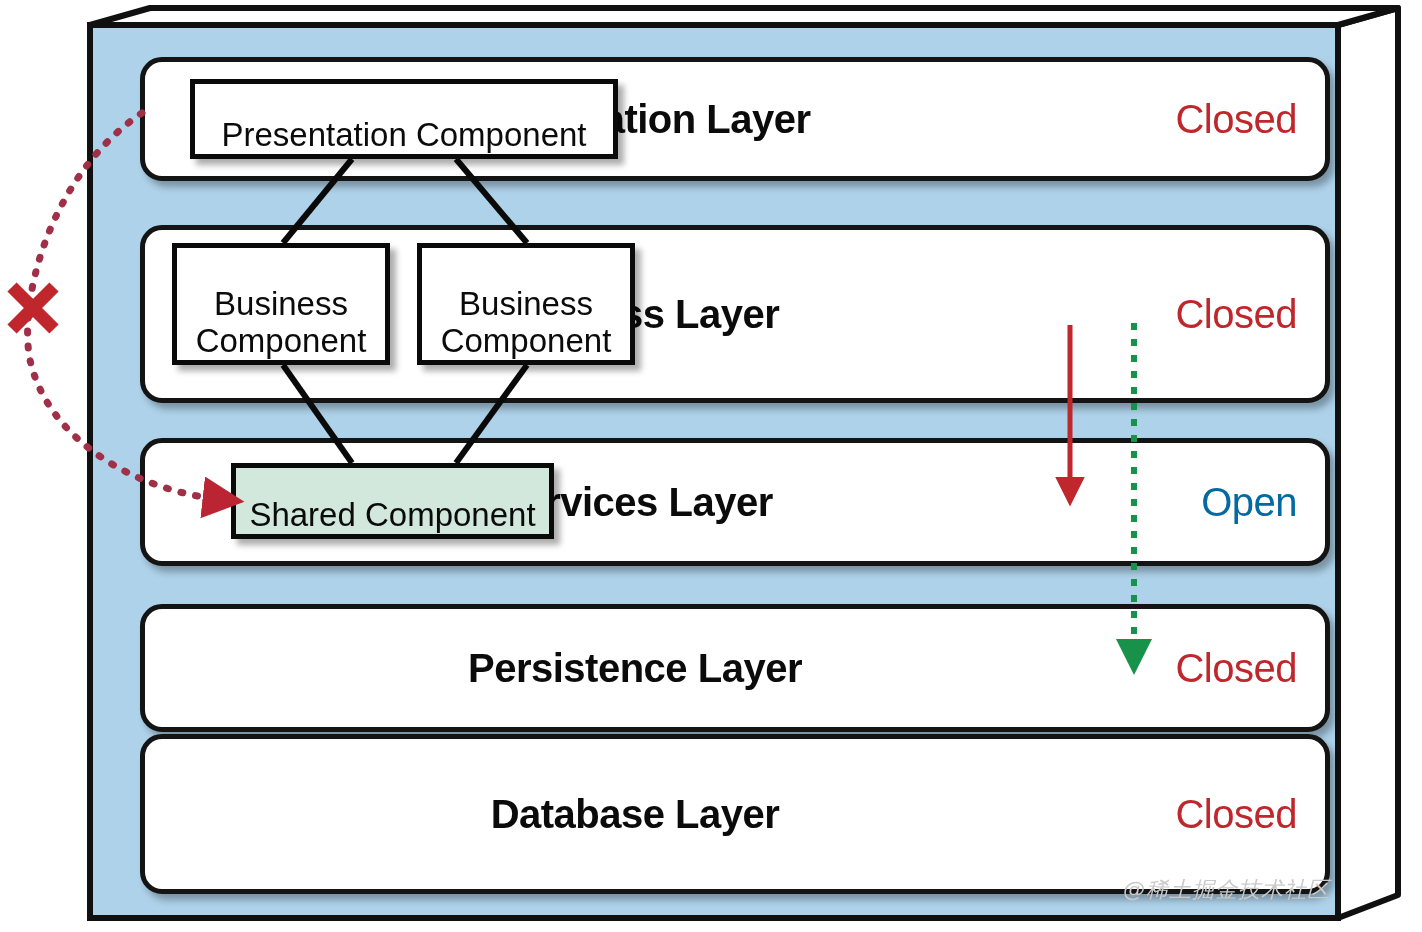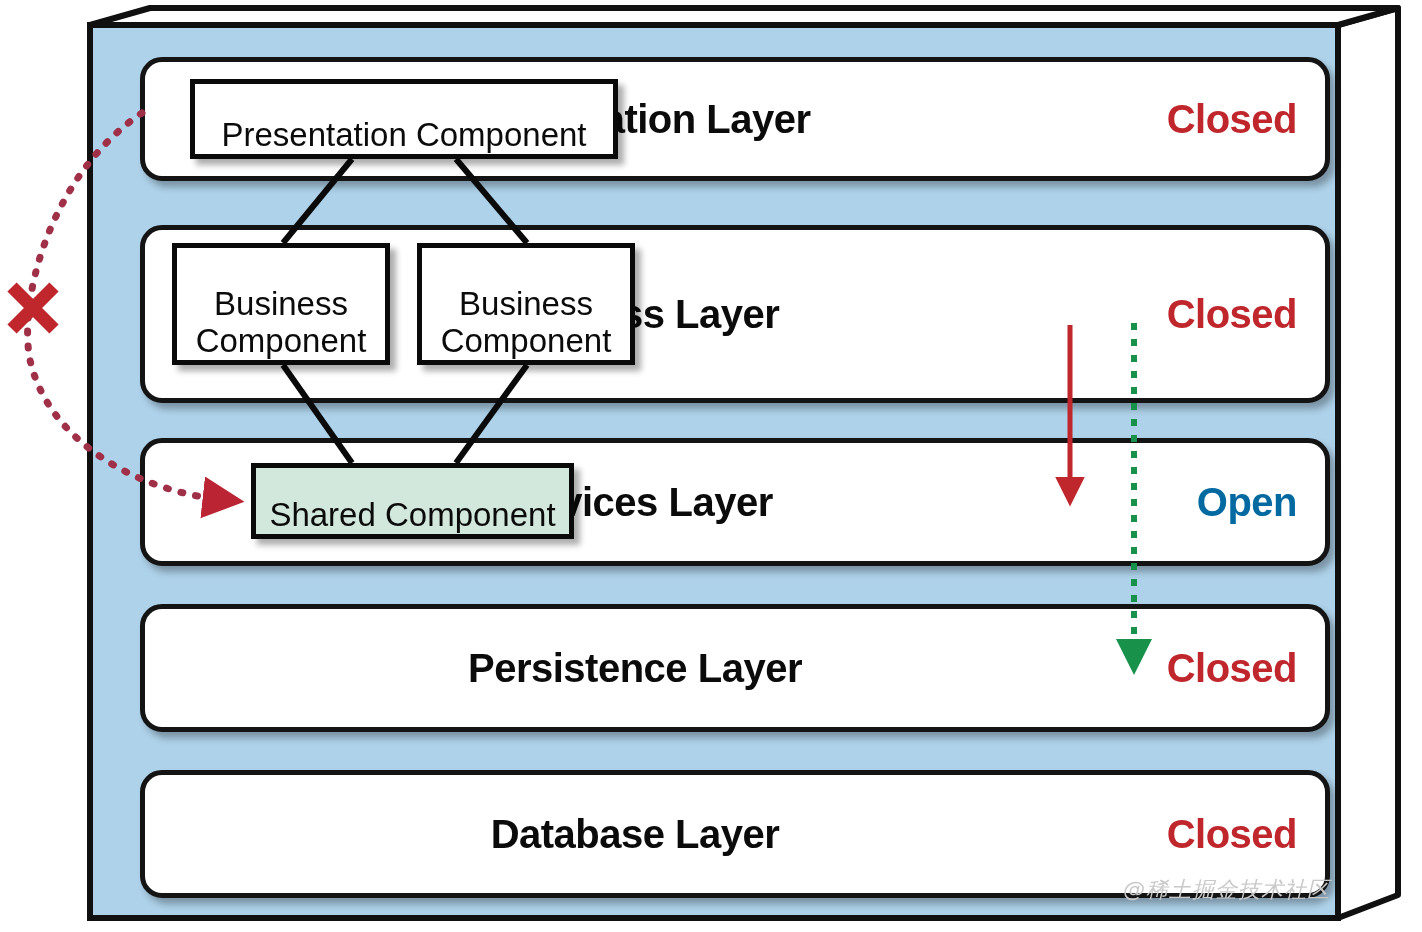--- a/index.html
+++ b/index.html
@@ -53,21 +53,21 @@
     white-space: nowrap;
     padding-right: 200px;
     box-sizing: border-box;
   }
   .layer-status {
     position: absolute;
     right: 28px;
     top: 50%;
     transform: translateY(-50%);
     font-size: 40px;
-    font-weight: bold;
+    font-weight: normal;
     letter-spacing: -0.5px;
     white-space: nowrap;
   }
   .status-closed { color: #c0272d; }
   .status-open   { color: #0369a1; }
 
   
   .comp-box {
     position: absolute;
     background: #ffffff;
@@ -88,21 +88,21 @@
   }
   #business-component-1 {
     left: 172px; top: 243px; width: 218px; height: 122px;
     font-size: 33px;
   }
   #business-component-2 {
     left: 417px; top: 243px; width: 218px; height: 122px;
     font-size: 33px;
   }
   #shared-component {
-    left: 251px; top: 463px; width: 323px; height: 76px;
+    left: 231px; top: 463px; width: 323px; height: 76px;
     font-size: 33px;
     background: #d2e8dc;
   }
 
   
   #connectors {
     position: absolute;
     left: 0; top: 0;
     width: 1422px; height: 932px;
     z-index: 6;
@@ -159,21 +159,21 @@
   <div class="layer-row" id="layer-services" style="top:438px; height:128px;">
     <div class="layer-title">Services Layer</div>
     <div class="layer-status status-open">Open</div>
   </div>
 
   <div class="layer-row" id="layer-persistence" style="top:604px; height:128px;">
     <div class="layer-title">Persistence Layer</div>
     <div class="layer-status status-closed">Closed</div>
   </div>
 
-  <div class="layer-row" id="layer-database" style="top:770px; height:128px;">
+  <div class="layer-row" id="layer-database" style="top:734px; height:160px;">
     <div class="layer-title">Database Layer</div>
     <div class="layer-status status-closed">Closed</div>
   </div>
 
   <svg id="connectors" viewBox="0 0 1422 932" xmlns="http://www.w3.org/2000/svg">
 
     <line x1="352" y1="159" x2="283" y2="243" stroke="#0a0a0a" stroke-width="6"></line>
 
     <line x1="456" y1="159" x2="527" y2="243" stroke="#0a0a0a" stroke-width="6"></line>
 

